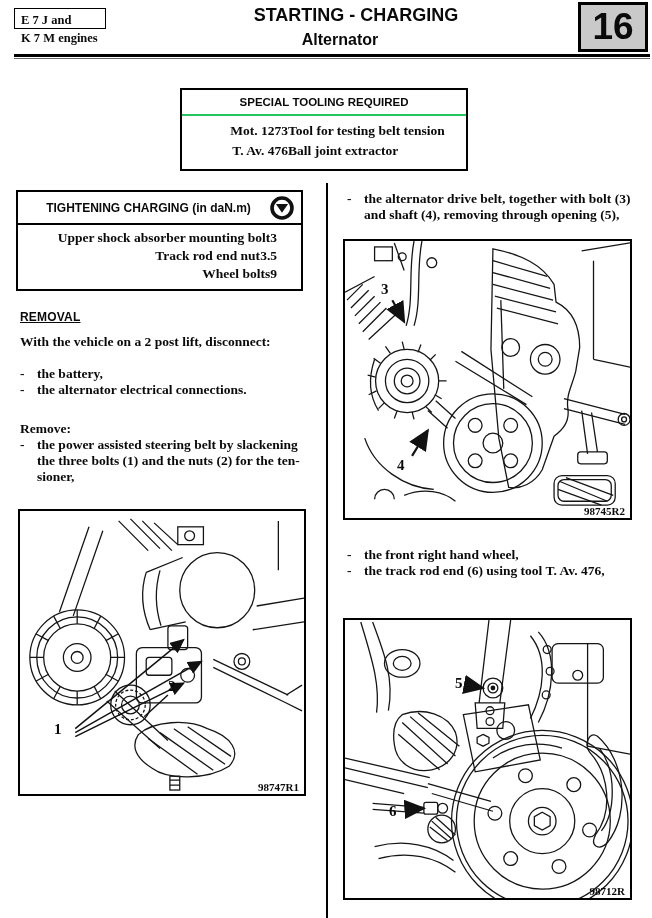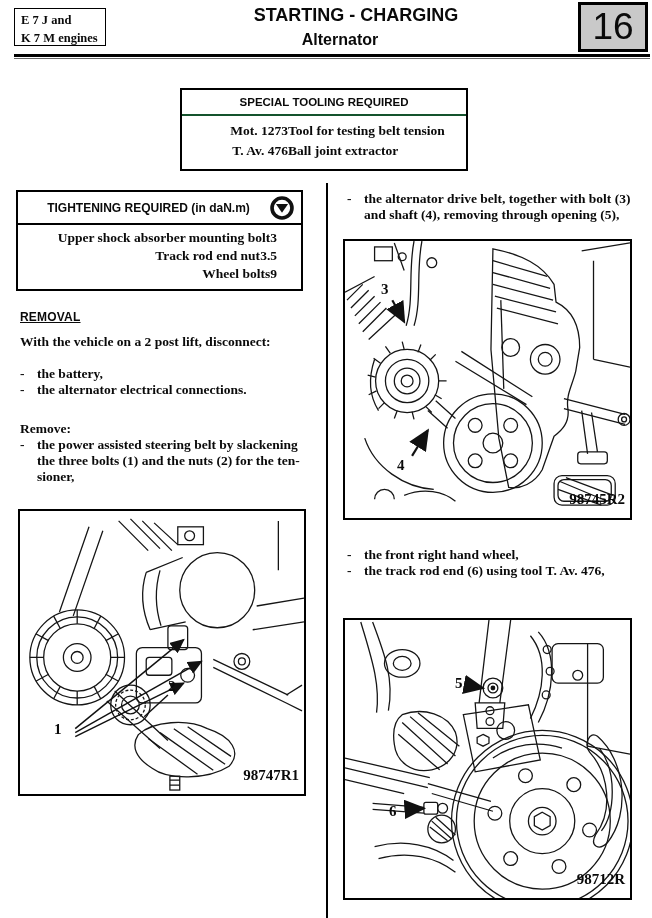--- a/index.html
+++ b/index.html
@@ -2,49 +2,49 @@
 <html><head>
 <meta charset="utf-8">
 <style>
   html,body { margin:0; padding:0; background:#fff; }
   .page {
     position:relative; width:652px; height:918px; background:#fff;
     color:#0a0a0a; font-family:"Liberation Serif", serif; overflow:hidden;
   }
   
   .engine-box {
-    position:absolute; left:14px; top:8px; width:92px; height:38px;
+    position:absolute; left:14px; top:8px; width:92px; height:21px;
     border:1.5px solid #000; box-sizing:border-box; padding:3px 0 0 6px;
     font-weight:bold; font-size:12.5px; line-height:1.4;
   }
   .page-title {
     position:absolute; left:136px; top:5px; width:440px; text-align:center;
     font-family:"Liberation Sans", sans-serif; font-weight:bold; font-size:18px;
   }
   .page-subtitle {
     position:absolute; left:120px; top:31px; width:440px; text-align:center;
     font-family:"Liberation Sans", sans-serif; font-weight:bold; font-size:16px;
   }
   .section-box {
     position:absolute; left:578px; top:2px; width:70px; height:50px;
     background:#c9c9c9; border:3px solid #000; box-sizing:border-box;
     display:flex; align-items:center; justify-content:center;
-    font-family:"Liberation Sans", sans-serif; font-weight:normal; font-size:37px;
+    font-family:"Liberation Sans", sans-serif; font-weight:bold; font-size:37px;
   }
   .header-rule { position:absolute; left:14px; top:54px; width:636px; }
   .header-rule .thick { height:3px; background:#000; }
   .header-rule .thin  { height:1px; background:#666; margin-top:1px; }
 
   
   .tooling-table {
     position:absolute; left:180px; top:88px; width:288px;
     border:2px solid #000; box-sizing:border-box; background:#fff;
   }
   .tooling-header {
-    border-bottom:2px solid #14532d; text-align:center; padding:6px 0;
+    border-bottom:2px solid #22c55e; text-align:center; padding:6px 0;
     font-family:"Liberation Sans", sans-serif; font-weight:bold; font-size:11.5px;
   }
   .tooling-body { padding:5px 0 8px;text-align:right; }
   .tooling-row { display:flex; font-weight:bold; font-size:13.5px; padding:2px 0 2px 10px; }
   .tooling-ref { width:96px; flex:none; }
 
   
   .torque-table {
     position:absolute; left:16px; top:190px; width:287px;
     border:2px solid #000; box-sizing:border-box; background:#fff;
@@ -70,21 +70,21 @@
     position:absolute; font-family:"Liberation Sans", sans-serif;
     font-weight:bold; font-size:12px; letter-spacing:.2px;
   }
   .bullet { display:flex; }
   .bullet .dash { width:17px; flex:none; }
   .ml { white-space:pre-line; }
 
   
   .figure { position:absolute; border:2px solid #000; box-sizing:border-box; background:#fff; }
   .figure svg { display:block; width:100%; height:100%; }
-  .fig-ref { position:absolute; right:5px; bottom:10px; font-weight:bold; font-size:15px; }
+  .fig-ref { position:absolute; right:5px; bottom:1px; font-weight:bold; font-size:11px; }
   .callout { position:absolute; font-weight:bold; font-size:15px; }
   #fig1 { left:18px;  top:509px; width:288px; height:287px; }
   #fig2 { left:343px; top:239px; width:289px; height:281px; }
   #fig3 { left:343px; top:618px; width:289px; height:282px; }
 </style>
 </head>
 <body>
 
 <div class="page">
 
@@ -111,21 +111,21 @@
       </div>
       <div class="tooling-row">
         <span class="tooling-ref">T. Av. 476</span>
         <span>Ball joint extractor</span>
       </div>
     </div>
   </div>
 
   <div class="torque-table">
     <div class="torque-header">
-      <span>TIGHTENING REQUIRED (in daN.m)</span>
+      <span>TIGHTENING CHARGING (in daN.m)</span>
       <svg class="torque-symbol" viewBox="0 0 30 30">
         <circle cx="15" cy="15" r="11.5" fill="none" stroke="#111" stroke-width="4.2"></circle>
         <polygon points="8,10.5 22,10.5 15,20.5" fill="#111"></polygon>
       </svg>
     </div>
     <div class="torque-body">
       <div class="torque-row">
         <span>Upper shock absorber mounting bolt</span>
         <span>3</span>
       </div>

